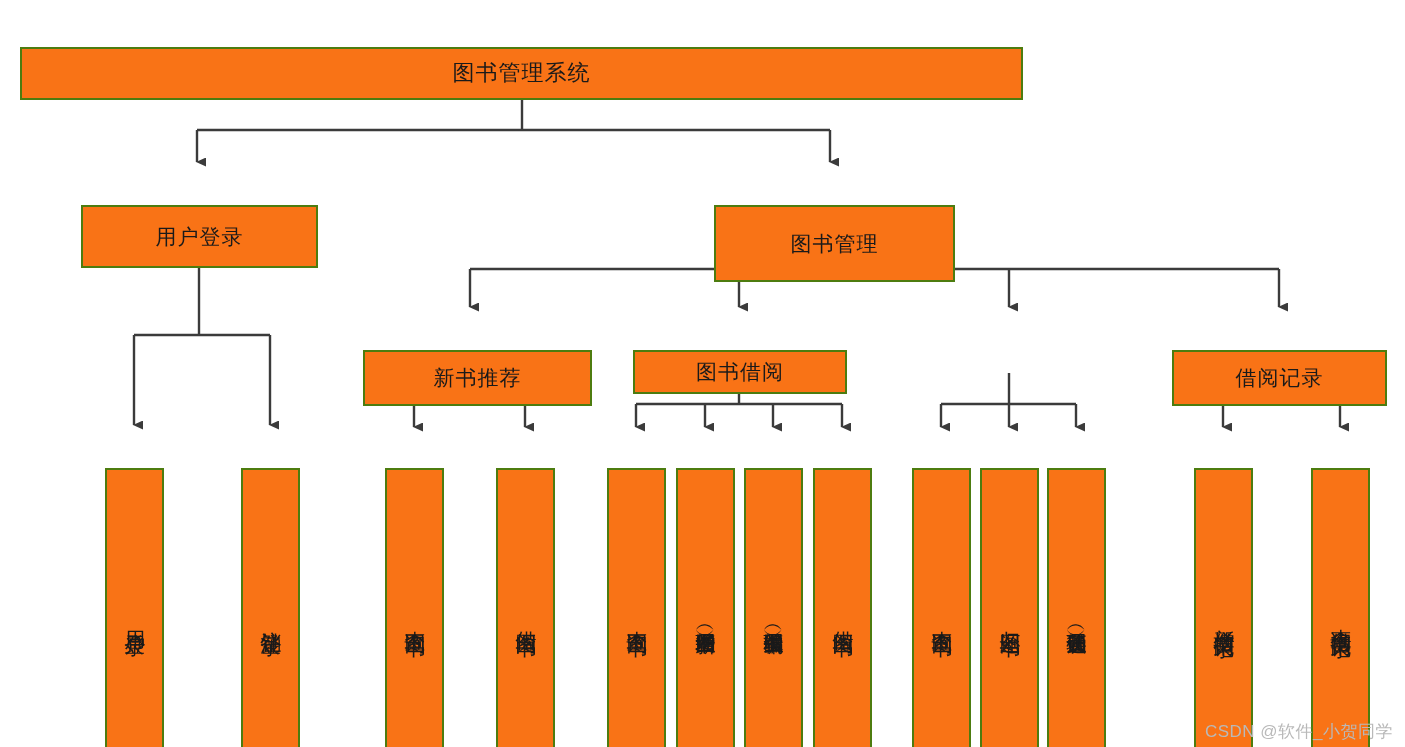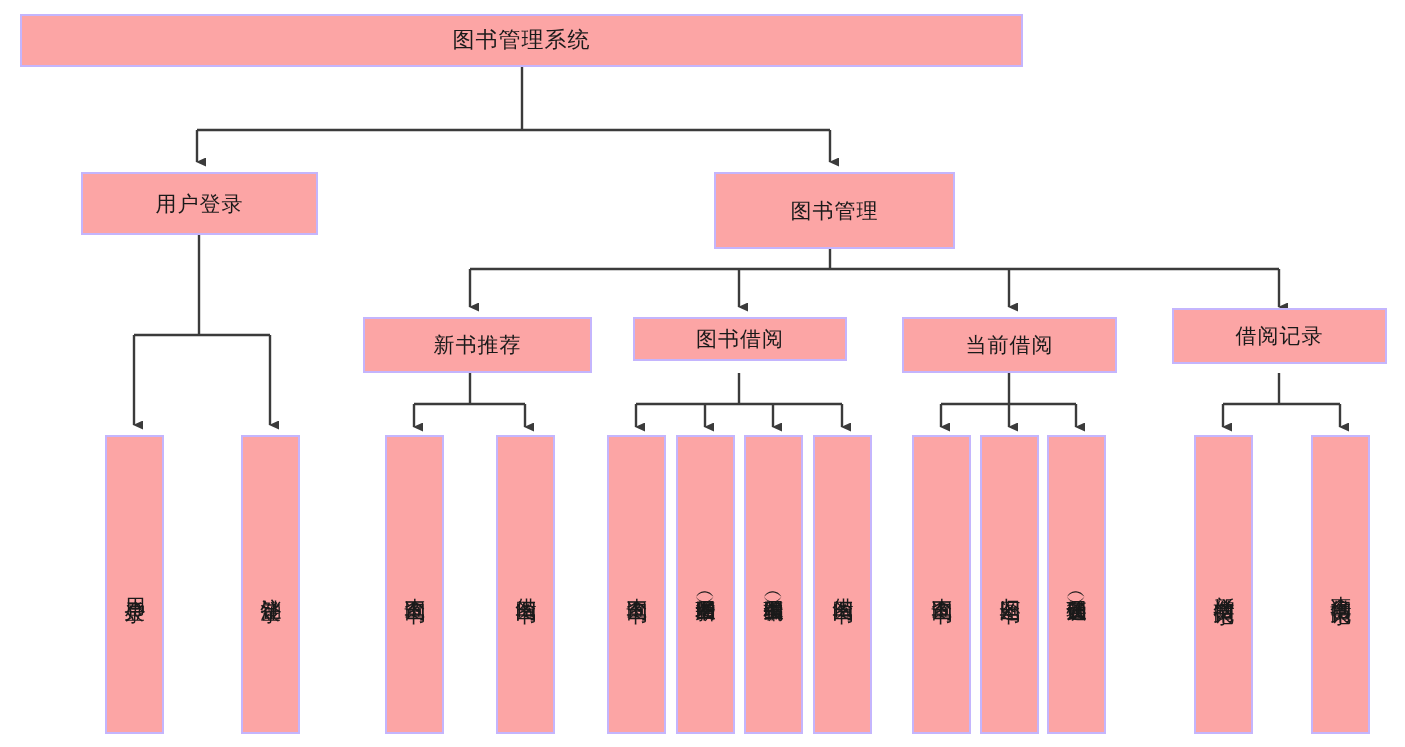--- a/index.html
+++ b/index.html
@@ -21,26 +21,27 @@
     position: absolute;
     left: 0;
     top: 0;
     width: 1405px;
     height: 747px;
     pointer-events: none;
   }
   .node {
     position: absolute;
     box-sizing: border-box;
-    background: #fca5a5;
-    border: 2px solid #c4b5fd;
+    background: #f97316;
+    border: 2px solid #4d7c0f;
     display: flex;
     align-items: center;
     justify-content: center;
     color: #1a1a1a;
+    margin-top: 33px;
   }
   .node.horiz {
     font-size: 21px;
     letter-spacing: 1px;
     line-height: 1.2;
   }
   .node.root {
     font-size: 22px;
   }
   .node.leaf {
@@ -137,24 +138,21 @@
   <div class="node horiz" style="left:714px; top:172px; width:241px; height:77px;">
     <span>图书管理</span>
   </div>
 
   <div class="node horiz" style="left:363px; top:317px; width:229px; height:56px;">
     <span>新书推荐</span>
   </div>
   <div class="node horiz" style="left:633px; top:317px; width:214px; height:44px;">
     <span>图书借阅</span>
   </div>
-  <div class="node horiz" style="left:902px; top:317px; width:215px; height:56px;">
-    <span>当前借阅</span>
-  </div>
-  <div class="node horiz" style="left:1172px; top:308px; width:215px; height:56px;">
+  <div class="node horiz" style="left:1172px; top:317px; width:215px; height:56px;">
     <span>借阅记录</span>
   </div>
 
   <div class="node leaf" style="left:105px; top:435px; width:59px; height:299px;">
     <span class="vtext">用户登录</span>
   </div>
   <div class="node leaf" style="left:241px; top:435px; width:59px; height:299px;">
     <span class="vtext">注销登录</span>
   </div>
 
@@ -188,14 +186,15 @@
     <span class="vtext tight">确认归还（管理员）</span>
   </div>
 
   <div class="node leaf" style="left:1194px; top:435px; width:59px; height:299px;">
     <span class="vtext">新增借阅记录</span>
   </div>
   <div class="node leaf" style="left:1311px; top:435px; width:59px; height:299px;">
     <span class="vtext">查询借阅记录</span>
   </div>
 
+  <div class="watermark">CSDN @软件_小贺同学</div>
 
 </div>
 
 </body></html>

